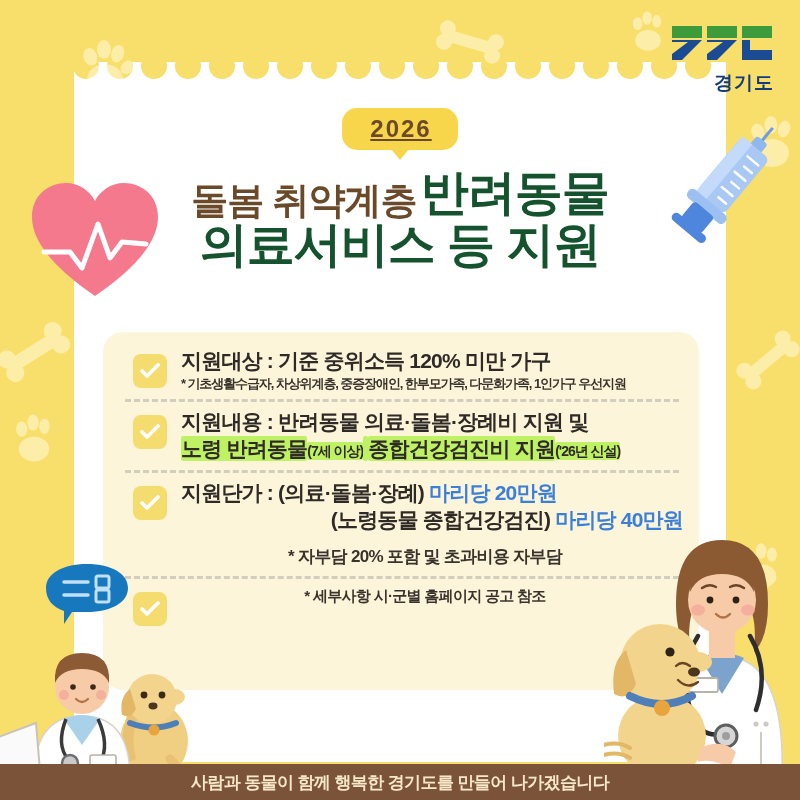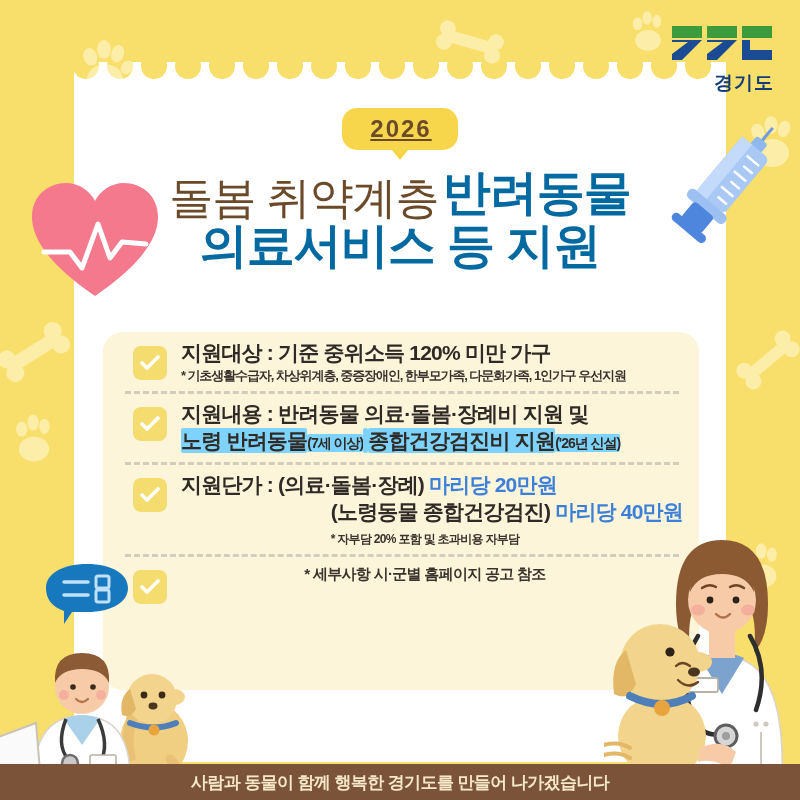--- a/index.html
+++ b/index.html
@@ -42,52 +42,52 @@
   #badge::after {
     content:""; position:absolute; left:50%; bottom:-10px; transform:translateX(-50%);
     border-left:9px solid transparent; border-right:9px solid transparent;
     border-top:11px solid #F8D64B;
   }
 
   
   #headline { position:absolute; left:0; right:0; top:168px; z-index:4; text-align:center; }
   .hl-row { white-space:nowrap; line-height:1.04; }
   .hl-sm {
-    font-size:44px; font-weight:normal; color:#6B4A2A;
+    font-size:37px; font-weight:bold; color:#6B4A2A;
     letter-spacing:-1px; vertical-align:-4px;
   }
   .hl-lg {
-    font-size:48px; font-weight:bold; color:#0369a1;
+    font-size:48px; font-weight:bold; color:#14532d;
     letter-spacing:-1px;
   }
 
   
   #info-box {
     position:absolute; left:103px; top:332px; width:596px; height:358px;
     background:#FCF5DA; border-radius:20px; z-index:5;
-    padding:8px 16px 12px 16px;
+    padding:16px 16px 12px 16px;
   }
   .info-row { position:relative; padding-left:62px; }
   .divider { height:0; border-top:3px dashed #D2CDBC; margin:7px 4px 7px 6px; }
 
   .chk {
     position:absolute; left:14px; top:6px;
     width:34px; height:34px; background:#F5DC6E; border-radius:8px;
   }
   .chk svg { position:absolute; left:7px; top:9px; }
 
   .line-main {
     font-size:21px; font-weight:bold; color:#2F2A26;
     letter-spacing:-0.8px; white-space:nowrap; line-height:1.28;
   }
   .line-note {
     font-size:13px; font-weight:bold; color:#3A332C;
     letter-spacing:-1.1px; white-space:nowrap; line-height:1.35;
   }
-  .hi { background:#7dd3fc; padding:1px 0; border-radius:2px; }
+  .hi { background:#bef264; padding:1px 0; border-radius:2px; }
   .blue { color:#3C7FD9; }
   .sub { font-size:14px; letter-spacing:-1px; }
   .ctr { text-align:center; padding-right:14px; }
   .r3-line2 { padding-left:60px;text-align:right; }
 
   
   #footer {
     position:absolute; left:0; bottom:0; width:800px; height:36px;
     background:#7A5338; z-index:8;
     display:flex; align-items:center; justify-content:center;
@@ -299,21 +299,21 @@
       </svg>
     </div>
     <div class="line-main">
       <span>지원단가 : (의료·돌봄·장례)</span>
       <span class="blue">마리당 20만원</span>
     </div>
     <div class="line-main r3-line2">
       <span>(노령동물 종합건강검진)</span>
       <span class="blue">마리당 40만원</span>
     </div>
-    <div class="line-note ctr" style="font-size:12px;letter-spacing:-0.7px;margin-top:5px;">* 자부담 20% 포함 및 초과비용 자부담</div>
+    <div class="line-note ctr" style="font-size:17px;letter-spacing:-0.7px;margin-top:12px;">* 자부담 20% 포함 및 초과비용 자부담</div>
   </div>
 
   <div class="divider"></div>
 
   <div class="info-row">
     <div class="chk">
       <svg width="20" height="16" viewBox="0 0 20 16">
         <polyline points="2,8 7,13 18,2" fill="none" stroke="#FFFFFF" stroke-width="3.6" stroke-linecap="round" stroke-linejoin="round"></polyline>
       </svg>
     </div>

